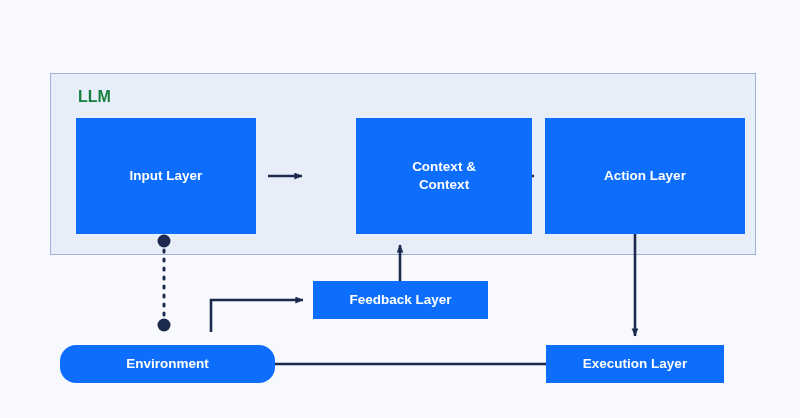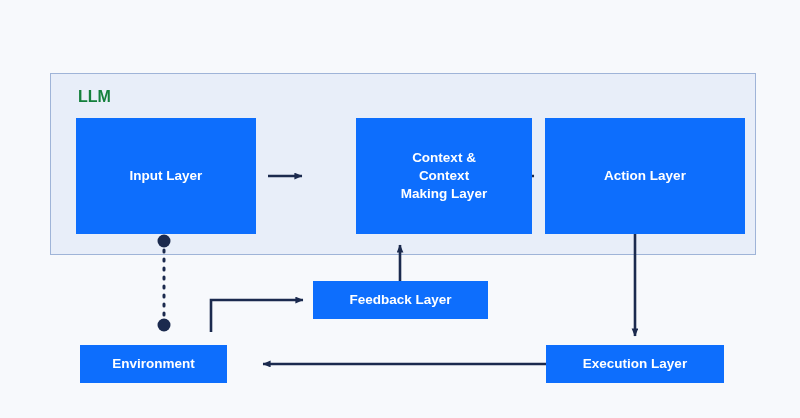--- a/index.html
+++ b/index.html
@@ -57,21 +57,21 @@
     font-weight: bold;
     line-height: 1.35;
     box-sizing: border-box;
     padding: 4px 6px;
   }
   #node-input   { left: 76px;  top: 118px; width: 180px; height: 116px; justify-content: center; }
   #node-context { left: 312px; top: 118px; width: 176px; height: 116px; margin-left: 44px; }
   #node-action  { left: 545px; top: 118px; width: 200px; height: 116px; }
   #node-feedback{ left: 313px; top: 281px; width: 175px; height: 38px; }
   #node-exec    { left: 546px; top: 345px; width: 178px; height: 38px; }
-  #node-env     { left: 80px;  top: 345px; width: 147px; height: 38px; }
+  #node-env     { left: 60px;  top: 345px; width: 215px; height: 38px; border-radius: 16px; }
   svg#wires {
     position: absolute;
     left: 0;
     top: 0;
     width: 800px;
     height: 418px;
     overflow: visible;
   }
 </style>
 </head>
@@ -108,21 +108,20 @@
   </svg>
 
   <div class="node" id="node-input">
     <span>Input Layer</span>
   </div>
 
   <div class="node" id="node-context">
     <div>
       <div>Context &amp;</div>
       <div>Context</div>
-      <div>Making Layer</div>
     </div>
   </div>
 
   <div class="node" id="node-action">
     <span>Action Layer</span>
   </div>
 
   <div class="node" id="node-feedback">
     <span>Feedback Layer</span>
   </div>

